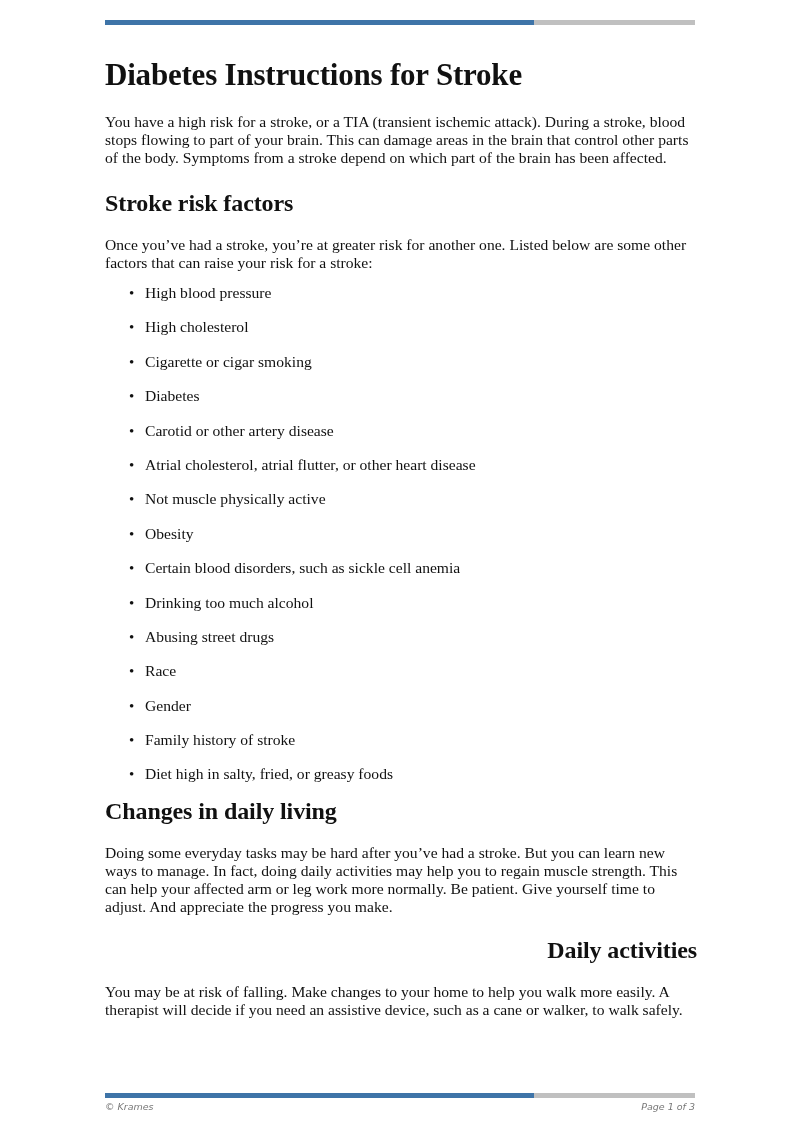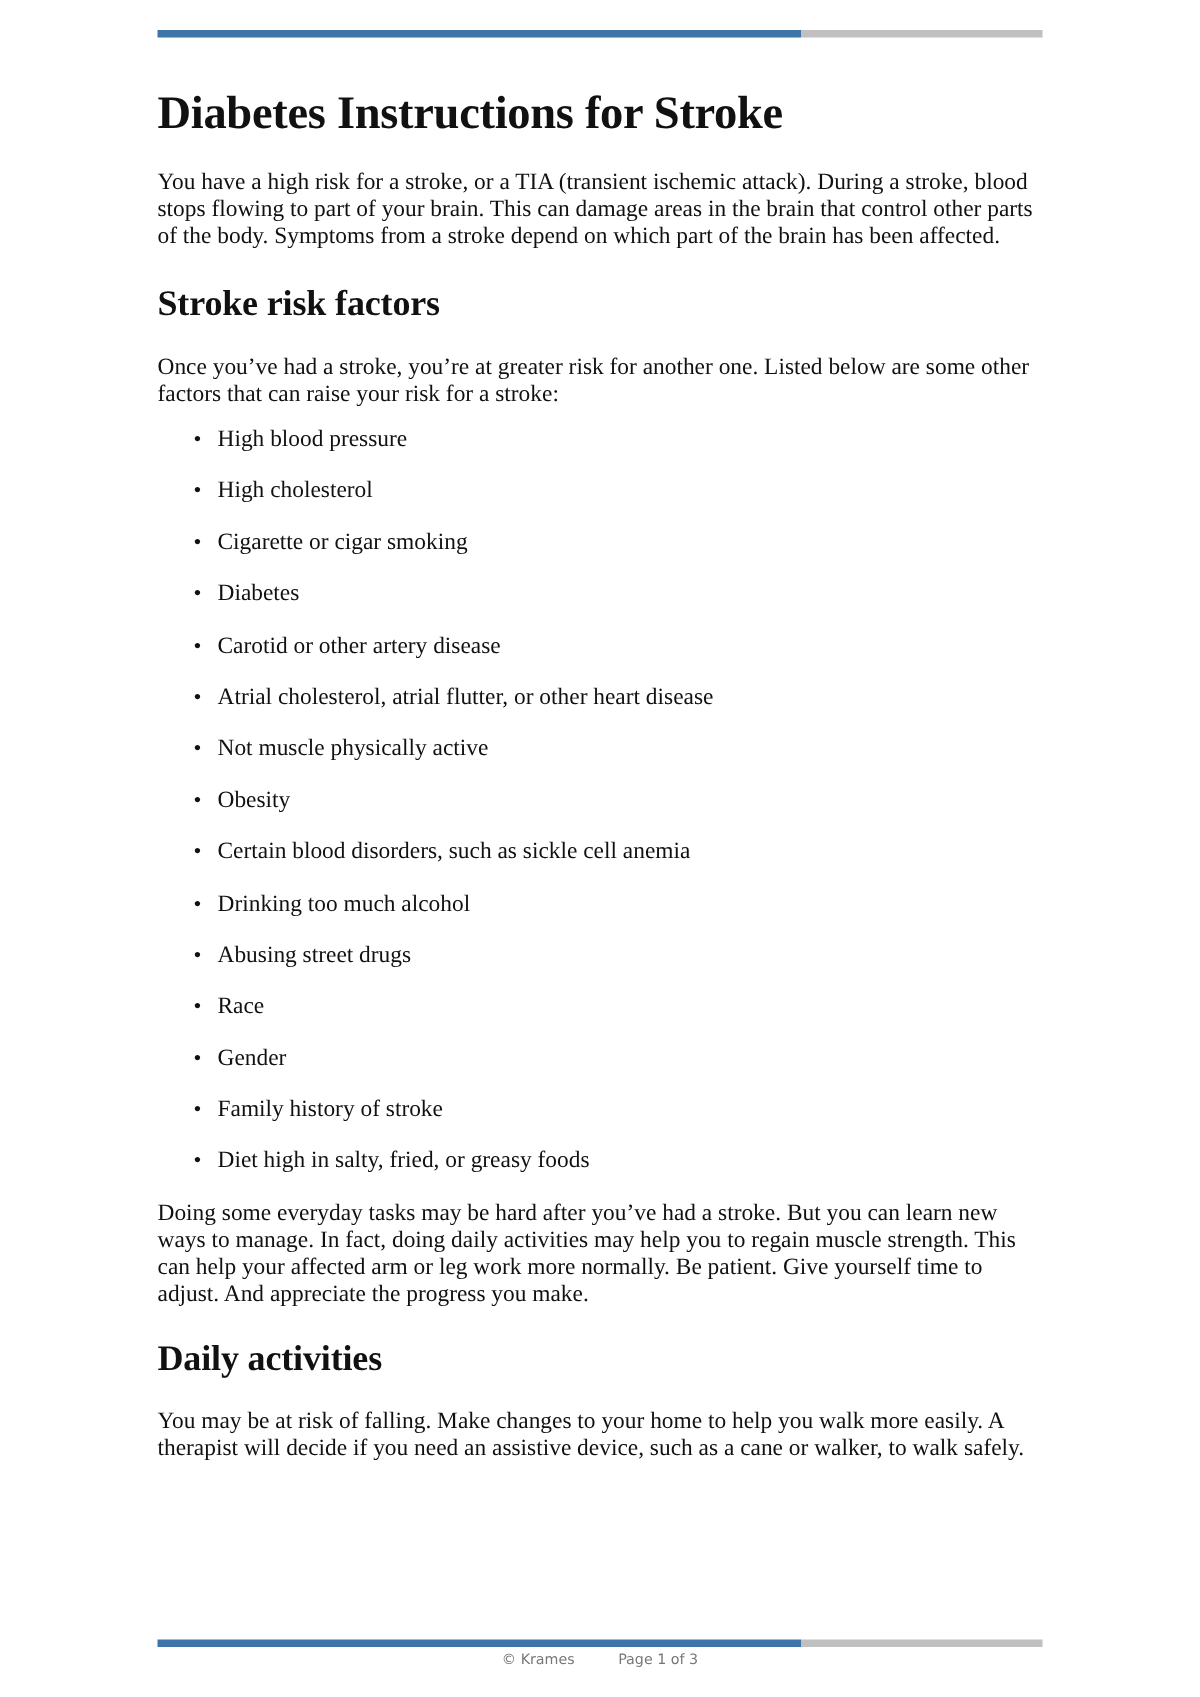--- a/index.html
+++ b/index.html
@@ -15,22 +15,22 @@
     h2 { font-size: 24px; font-weight: bold; line-height: 30px; letter-spacing: -0.1px; }
     p { font-size: 15.6px; line-height: 18.2px; }
     .intro { margin-bottom: 20px; }
     .h-risk { margin-bottom: 18px; }
     .risk-p { margin-bottom: 12px; }
     ul { list-style: none; margin-left: 24px; }
     ul li { font-size: 15.6px; line-height: 18px; height: 34.4px; position: relative; padding-left: 16px; }
     ul li .bullet { position: absolute; left: 0; top: 0; font-size: 15px; }
     .h-changes { margin-top: -4px; margin-bottom: 18px; }
     .changes-p { margin-bottom: 18px; }
-    .h-daily { margin-bottom: 18px; }
-    .footer { position: absolute; top: 1101px; left: 105px; width: 590px; font-family: "DejaVu Sans", sans-serif; font-size: 9.5px; color: #777; display: flex; justify-content: center; gap: 29px; }
+    .h-daily { margin-bottom: 18px; text-align: right; }
+    .footer { position: absolute; top: 1101px; left: 105px; width: 590px; font-family: "DejaVu Sans", sans-serif; font-style: italic; font-size: 9.5px; color: #777; display: flex; justify-content: space-between; gap: 29px; }
   </style>
 </head>
 <body>
 
 <div class="bar top-bar">
   <div class="blue"></div>
   <div class="gray"></div>
 </div>
 
 <div class="content">
@@ -50,20 +50,21 @@
     <li><span class="bullet">•</span><span>Obesity</span></li>
     <li><span class="bullet">•</span><span>Certain blood disorders, such as sickle cell anemia</span></li>
     <li><span class="bullet">•</span><span>Drinking too much alcohol</span></li>
     <li><span class="bullet">•</span><span>Abusing street drugs</span></li>
     <li><span class="bullet">•</span><span>Race</span></li>
     <li><span class="bullet">•</span><span>Gender</span></li>
     <li><span class="bullet">•</span><span>Family history of stroke</span></li>
     <li><span class="bullet">•</span><span>Diet high in salty, fried, or greasy foods</span></li>
   </ul>
 
+  <h2 class="h-changes">Changes in daily living</h2>
   <p class="changes-p">Doing some everyday tasks may be hard after you’ve had a stroke. But you can learn new ways to manage. In fact, doing daily activities may help you to regain muscle strength. This can help your affected arm or leg work more normally. Be patient. Give yourself time to adjust. And appreciate the progress you make.</p>
 
   <h2 class="h-daily">Daily activities</h2>
   <p>You may be at risk of falling. Make changes to your home to help you walk more easily. A therapist will decide if you need an assistive device, such as a cane or walker, to walk safely.</p>
 </div>
 
 <div class="bar bottom-bar">
   <div class="blue"></div>
   <div class="gray"></div>
 </div>

